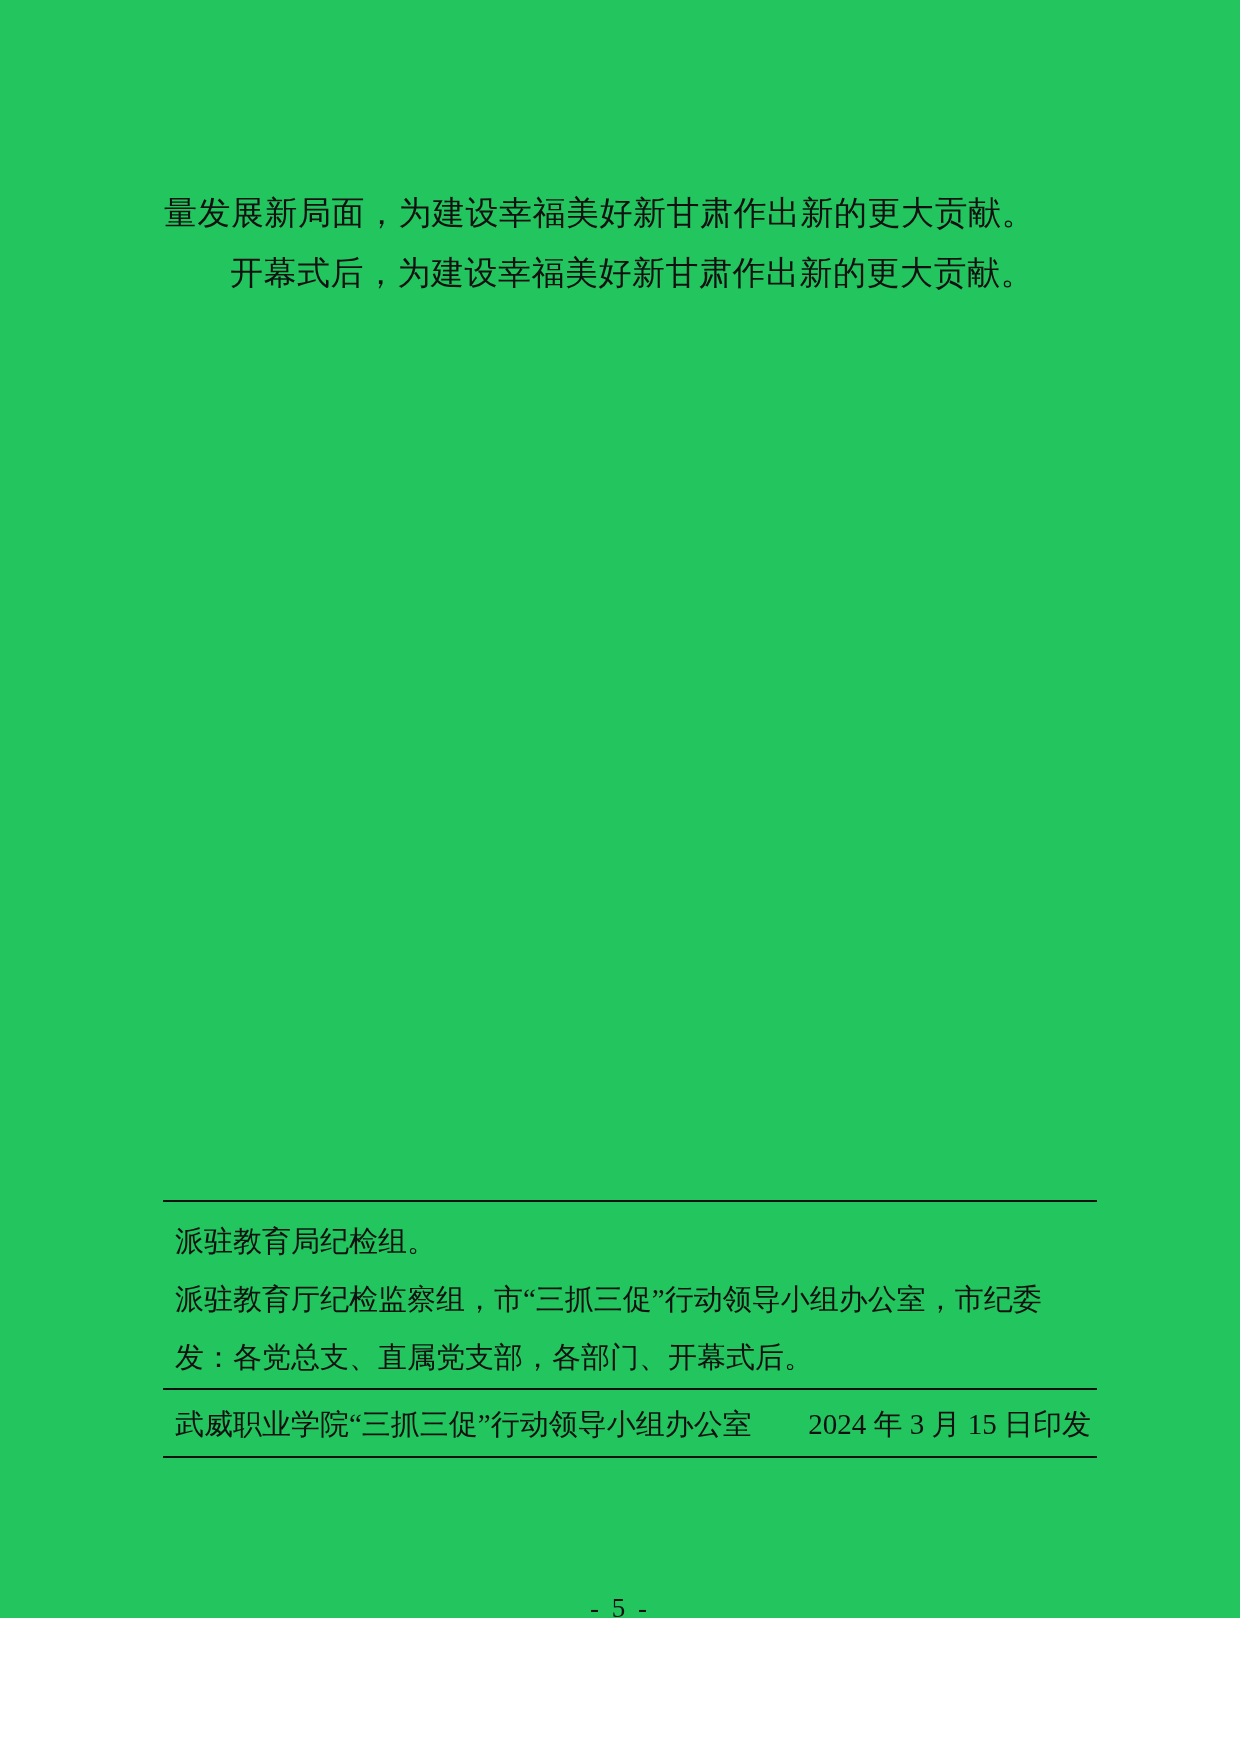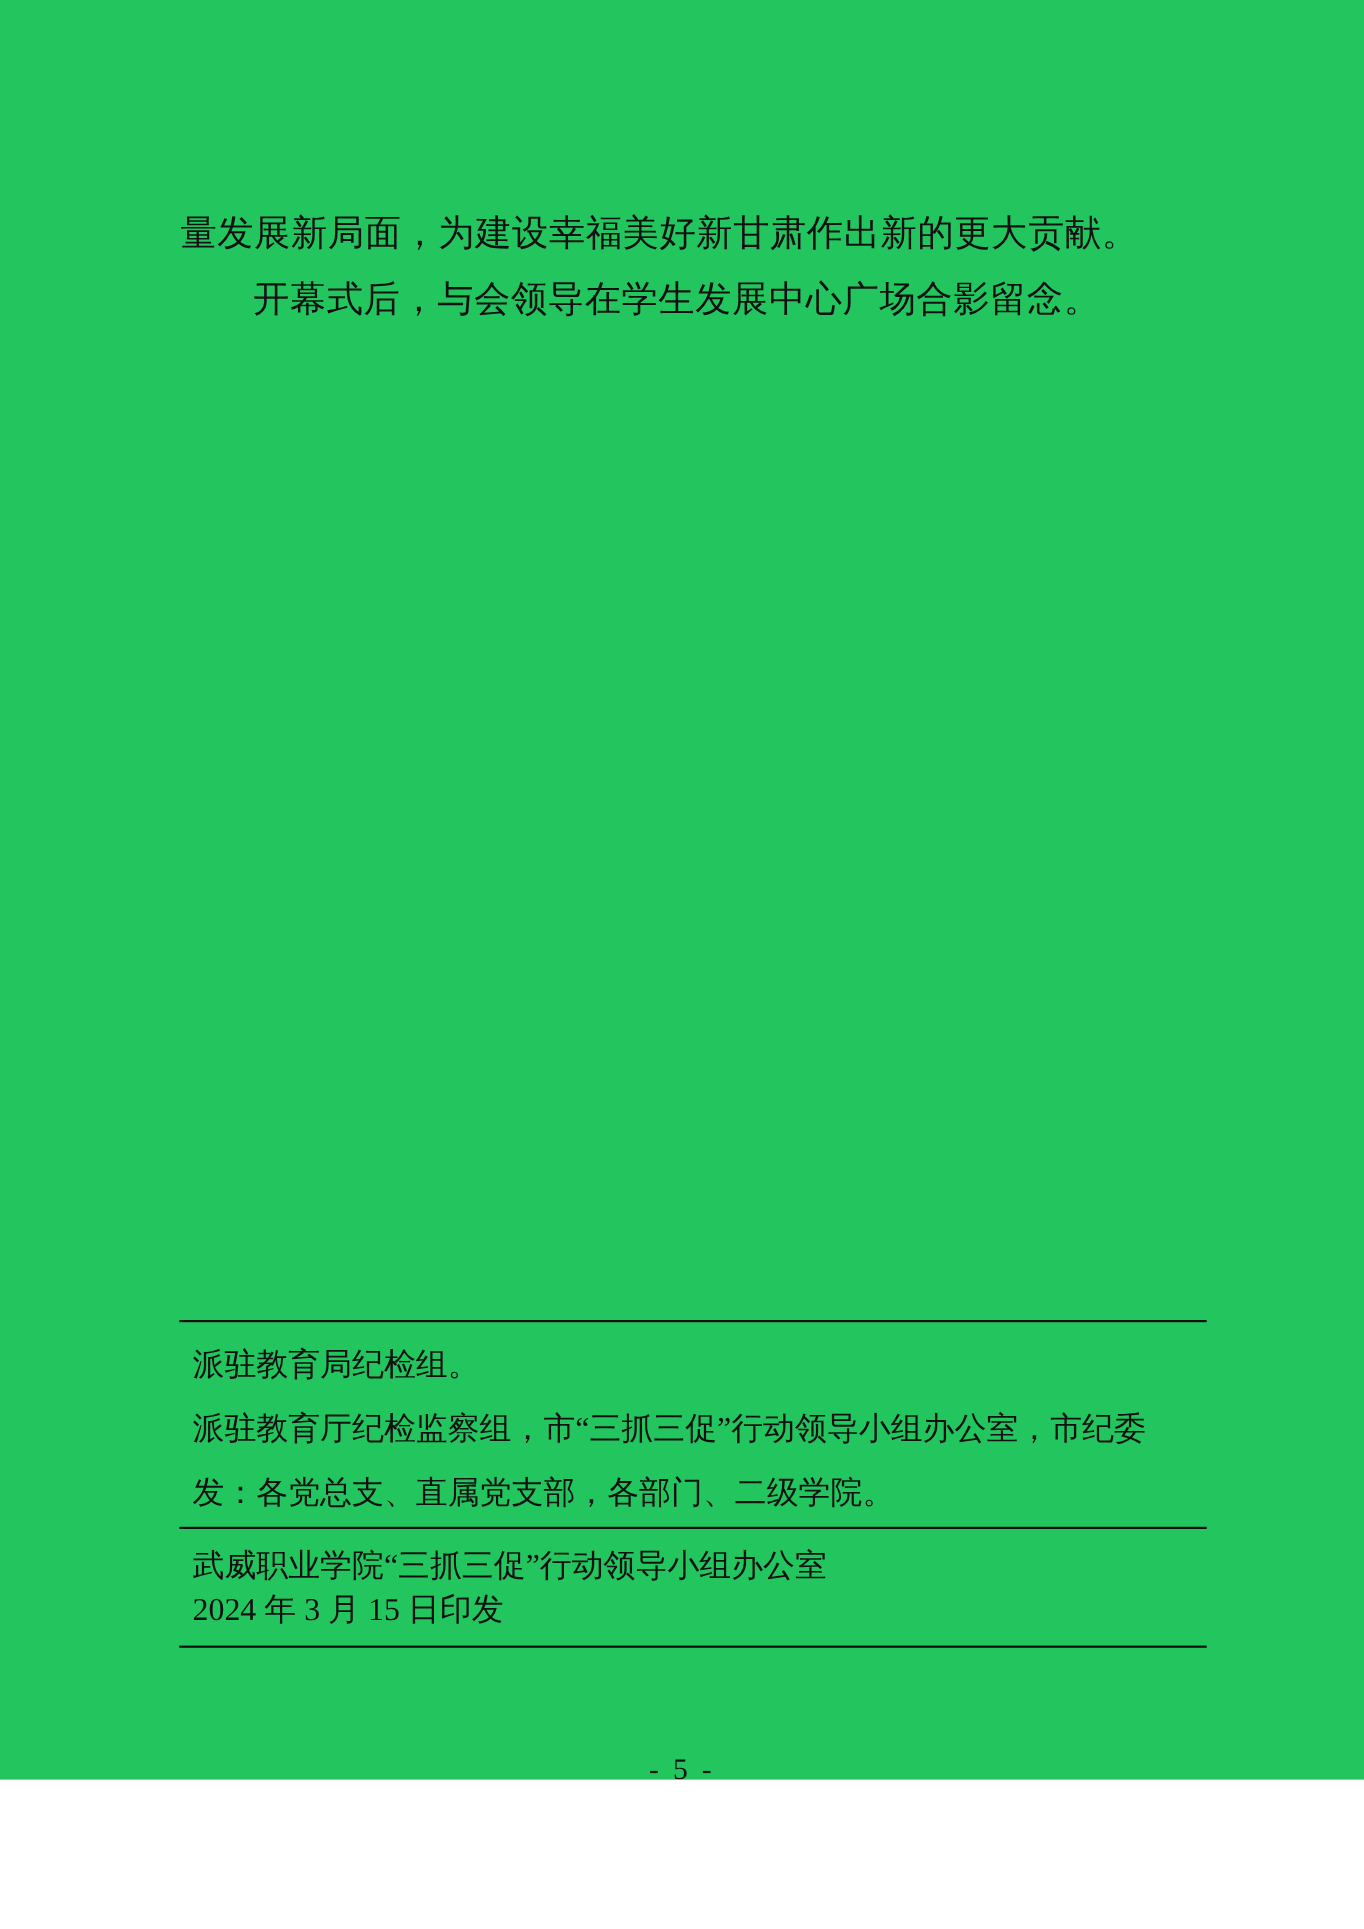--- a/index.html
+++ b/index.html
@@ -47,50 +47,49 @@
   .dist-line { height: 58px; }
   .mid-rule { margin-top: 2px; }
   .printer-row {
     display: flex;
     justify-content: space-between;
     align-items: baseline;
     padding: 14px 6px 12px 12px;
     font-size: 29px;
     line-height: 40px;
     white-space: nowrap;
-    flex-direction: column;
   }
   .page-number {
     position: absolute;
     top: 1593px;
     left: 0;
     width: 100%;
     text-align: center;
     font-size: 27px;
     letter-spacing: 3px;
     color: #111111;
   }
 </style>
 </head>
 <body>
 
 <div class="page">
 
   <div class="body-text">
     <div class="body-line">量发展新局面，为建设幸福美好新甘肃作出新的更大贡献。</div>
-    <div class="body-line indent">开幕式后，与会领导在学生发展中心广场合影留念。</div>
+    <div class="body-line indent">开幕式后，为建设幸福美好新甘肃作出新的更大贡献。</div>
   </div>
 
   <div class="colophon">
     <div class="rule"></div>
 
     <div class="dist-lines">
       <div class="dist-line">派驻教育局纪检组。</div>
       <div class="dist-line">派驻教育厅纪检监察组，市“三抓三促”行动领导小组办公室，市纪委</div>
-      <div class="dist-line">发：各党总支、直属党支部，各部门、二级学院。</div>
+      <div class="dist-line">发：各党总支、直属党支部，各部门、开幕式后。</div>
     </div>
 
     <div class="rule mid-rule"></div>
 
     <div class="printer-row">
       <span>武威职业学院“三抓三促”行动领导小组办公室</span>
       <span>2024 年 3 月 15 日印发</span>
     </div>
 
     <div class="rule"></div>

